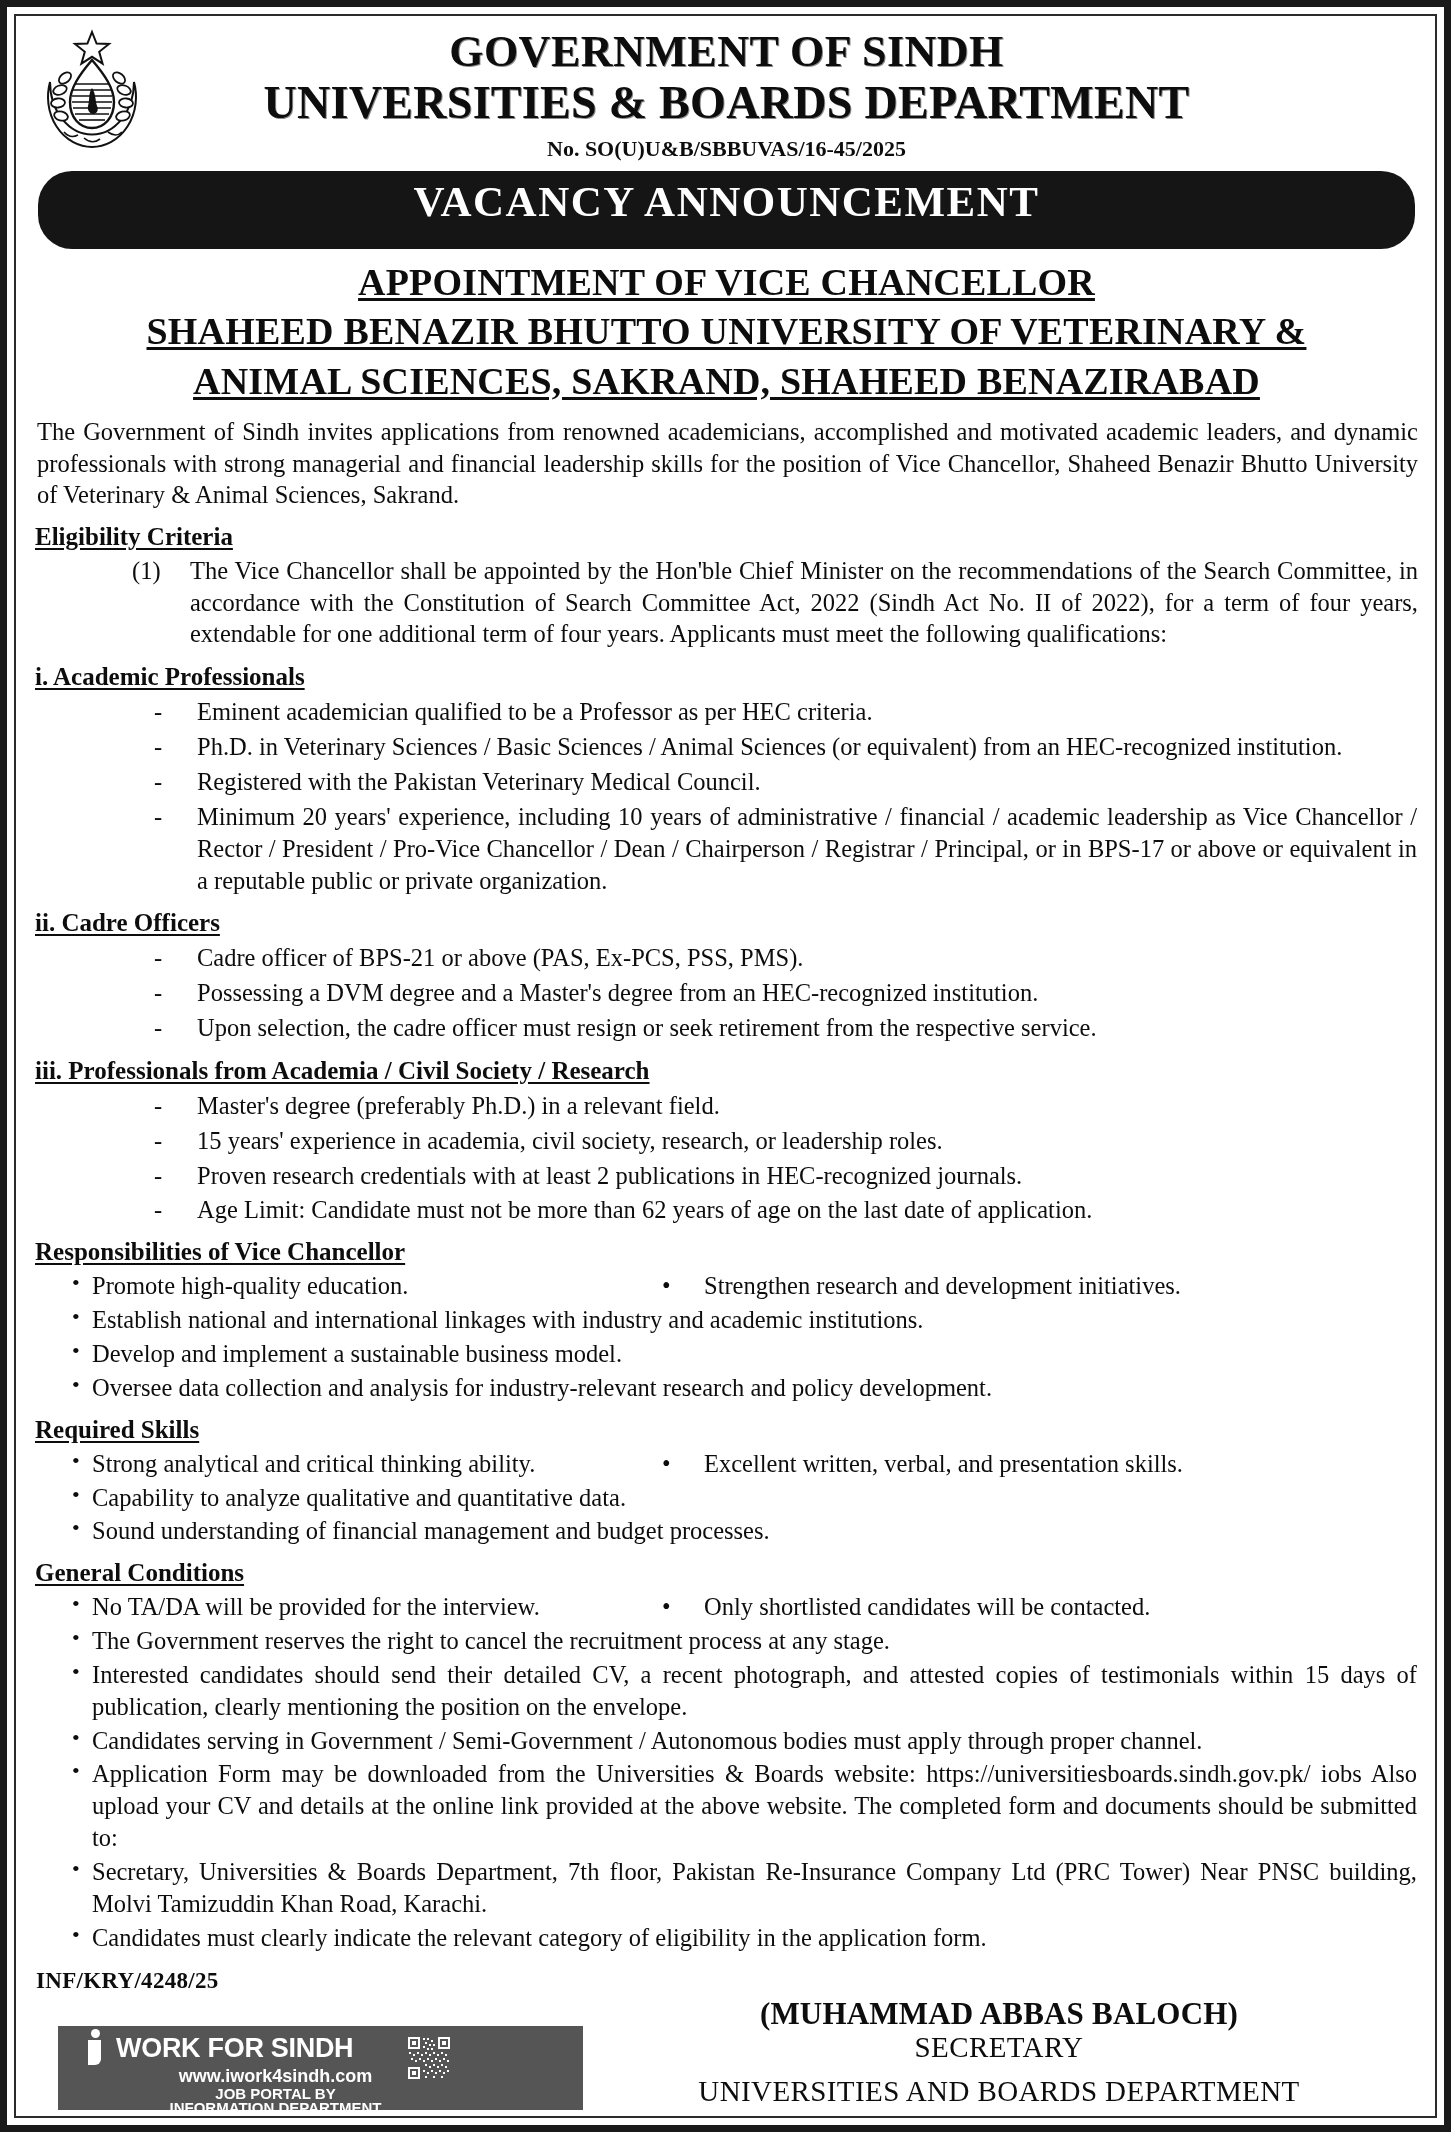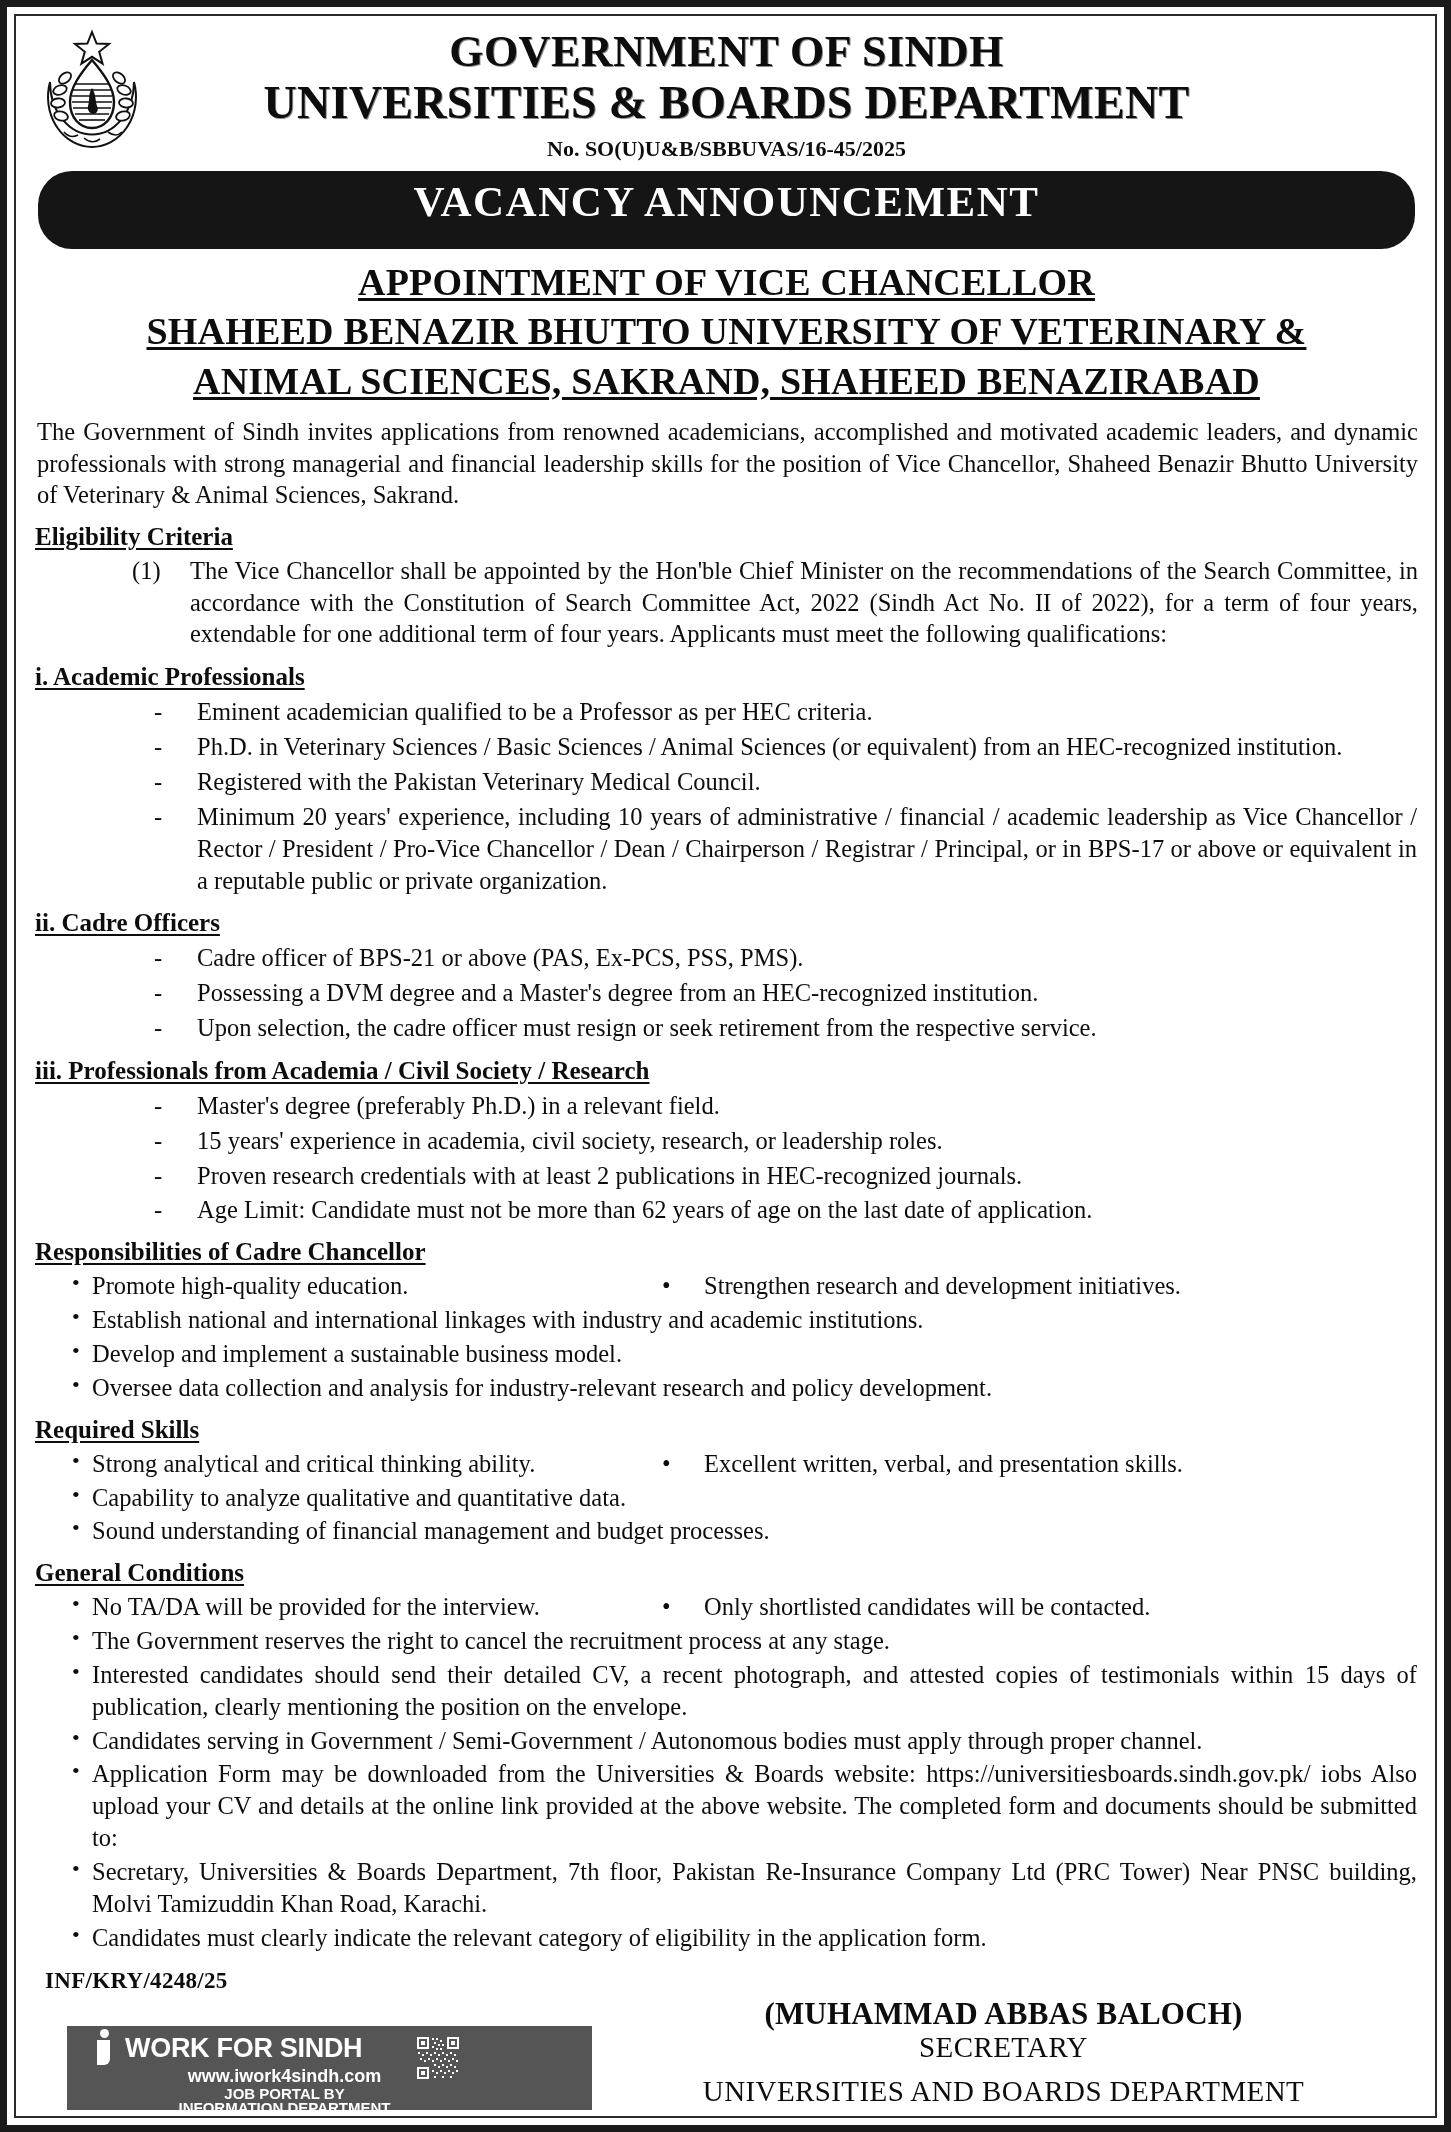--- a/index.html
+++ b/index.html
@@ -164,21 +164,21 @@
     white-space:nowrap;
   }
   .side-bullet .sb-dot{
     display:inline-block;
     width:42px;
   }
 
   
   .footer{
     position:absolute;
-    left:9px;right:0;bottom:0;
+    left:0;right:0;bottom:0;
     padding:0 2px 6px 16px;
     box-sizing:border-box;
   }
   .inf{
     font-size:23px;
     font-weight:bold;
     margin:0 0 3px 4px;
     letter-spacing:.3px;
   }
   .footrow{
@@ -346,21 +346,21 @@
   
   <h3 class="subsec">iii. Professionals from Academia / Civil Society / Research</h3>
   <ul class="dash">
     <li>Master's degree (preferably Ph.D.) in a relevant field.</li>
     <li>15 years' experience in academia, civil society, research, or leadership roles.</li>
     <li>Proven research credentials with at least 2 publications in HEC-recognized journals.</li>
     <li>Age Limit: Candidate must not be more than 62 years of age on the last date of application.</li>
   </ul>
 
   
-  <h2 class="sec">Responsibilities of Cadre Chancellor</h2>
+  <h2 class="sec">Responsibilities of Vice Chancellor</h2>
   <ul class="bul">
     <li class="split-row">
       <span class="ltext">Promote high-quality education.</span>
       <span class="side-bullet"><span class="sb-dot">•</span><span>Strengthen research and development initiatives.</span></span>
     </li>
     <li>Establish national and international linkages with industry and academic institutions.</li>
     <li>Develop and implement a sustainable business model.</li>
     <li>Oversee data collection and analysis for industry-relevant research and policy development.</li>
   </ul>
 

